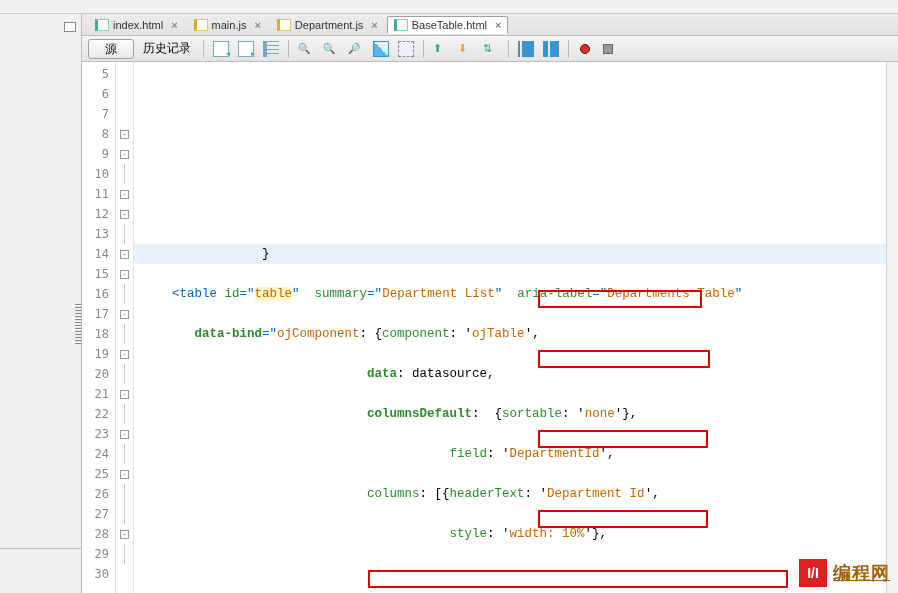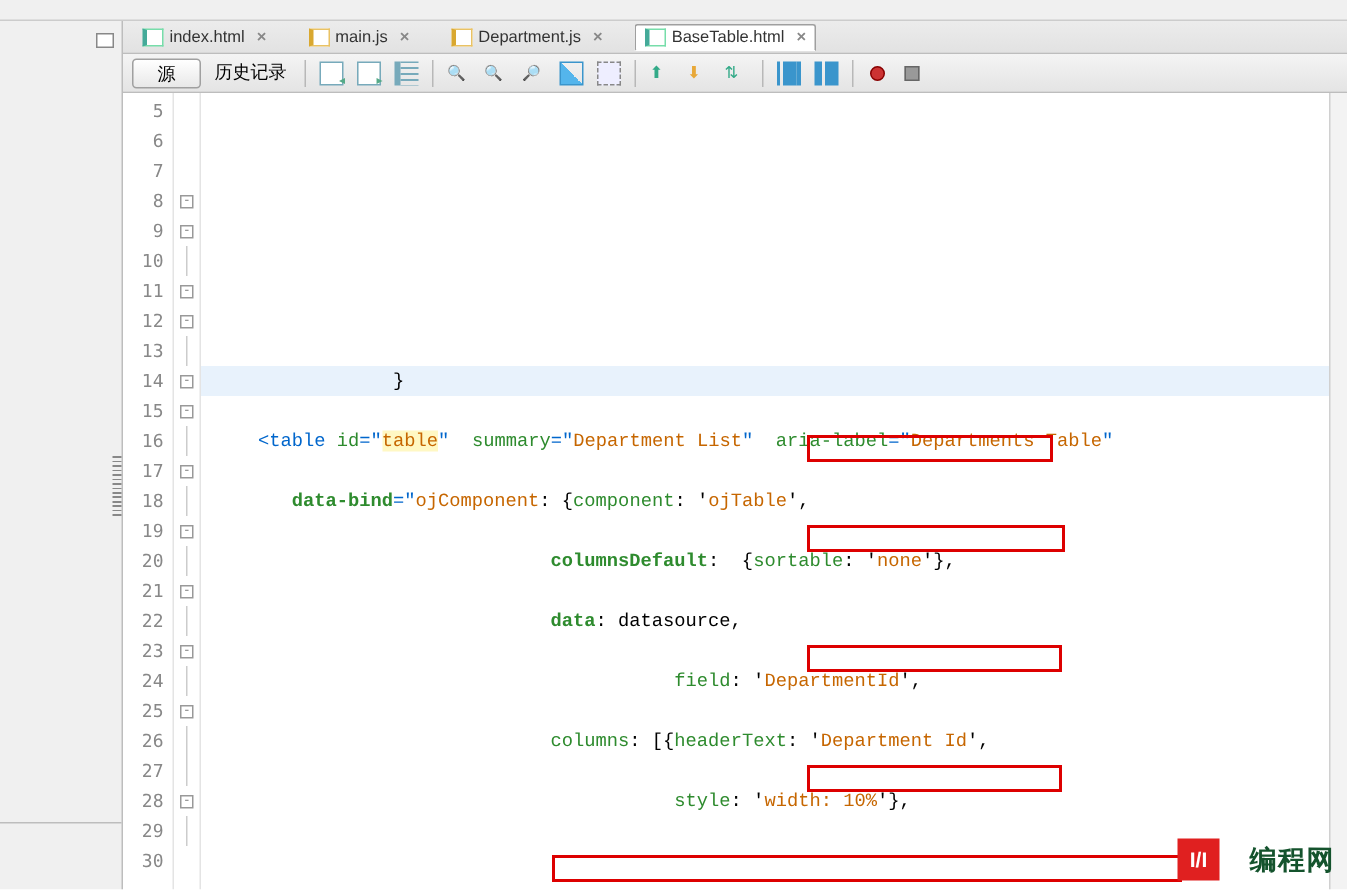--- a/index.html
+++ b/index.html
@@ -6,21 +6,21 @@
   body { font-family: "Microsoft YaHei", Arial, sans-serif; font-size: 12px; background: #fff; width: 898px; height: 593px; overflow: hidden; position: relative; }
   
   .top-strip { height: 14px; background: #f0f0f0; border-bottom: 1px solid #ccc; }
   .left-panel { position: absolute; left: 0; top: 14px; width: 82px; height: 579px; background: #f0f0f0; border-right: 1px solid #BDBDBD; }
   .left-panel .sq { position: absolute; top: 8px; right: 5px; width: 12px; height: 10px; border: 1px solid #888; background: #fff; }
   .left-panel .handle { position: absolute; right: 0; top: 290px; width: 6px; height: 40px; background: repeating-linear-gradient(#888 0 1px, transparent 1px 3px); }
   .left-panel .bar { position:absolute; left:0; top:534px; right:0; height:1px; background:#BDBDBD;}
   
   .main { position: absolute; left: 82px; top: 14px; right: 0; bottom: 0; background: #fff; }
   
-  .tabbar { height: 22px; background: linear-gradient(#ececec,#e2e2e2); border-bottom: 1px solid #BDBDBD; display: flex; align-items: center; padding-left: 6px; gap: 14px; }
+  .tabbar { height: 22px; background: linear-gradient(#ececec,#e2e2e2); border-bottom: 1px solid #BDBDBD; display: flex; align-items: center; padding-left: 6px; gap: 2px; }
   .tab { display: flex; align-items: center; gap: 4px; padding: 2px 6px; font-size: 11px; color: #333; border:1px solid transparent; border-radius:2px 2px 0 0;}
   .tab.active { background:#fff; border:1px solid #9f9f9f; border-bottom:1px solid #fff; margin-bottom:-1px;}
   .tab-ico { width: 14px; height: 12px; display:inline-block; }
   .ico-html { background: linear-gradient(#fff,#fff); border:1px solid #7da; border-left:3px solid #4a9;}
   .ico-js { background:#fff; border:1px solid #e9c264; border-left:3px solid #d9a830;}
   .tab-close { color: #888; font-weight:bold; margin-left:4px; font-size:11px;}
   
   .toolbar { height: 26px; background: linear-gradient(#f4f4f4,#e4e4e4); border-bottom: 1px solid #BDBDBD; display: flex; align-items: center; padding: 0 6px; gap: 3px; }
   .tbtn { height: 20px; min-width: 20px; display:flex; align-items:center; justify-content:center; border:1px solid transparent; border-radius:2px; padding:0 2px;}
   .src-btn { border:1px solid #A0A0A0; background:linear-gradient(#fff,#e8e8e8); border-radius:3px; padding:1px 16px; font-size:12px; height:20px;}
@@ -59,23 +59,23 @@
   
   .redbox { position:absolute; border:2px solid #d00; z-index:2; pointer-events:none;}
   .rb1{ left:404px; top:228px; width:164px; height:18px;}
   .rb2{ left:404px; top:288px; width:172px; height:18px;}
   .rb3{ left:404px; top:368px; width:170px; height:18px;}
   .rb4{ left:404px; top:448px; width:170px; height:18px;}
   .rb5{ left:234px; top:508px; width:420px; height:18px;}
 
   .overview { position:absolute; right:0; top:48px; width:12px; bottom:0; background:#f3f3f3; border-left:1px solid #d0d0d0;}
   
-  .logo { position:absolute; right:8px; bottom:6px; display:flex; align-items:center; gap:20px; z-index:10;}
+  .logo { position:absolute; right:8px; bottom:6px; display:flex; align-items:center; gap:6px; z-index:10;}
   .logo-sq { width:28px; height:28px; background:#e02020; display:flex;align-items:center;justify-content:center;color:#fff;font-weight:bold;font-size:14px;}
-  .logo-txt { font-size:18px; font-weight:bold; color:#14532d; letter-spacing:1px;}
+  .logo-txt { font-size:18px; font-weight:bold; color:#a16207; letter-spacing:1px;text-decoration:underline;}
 </style>
 </head>
 <body>
 
 <div class="top-strip"></div>
 
 <div class="left-panel">
   <div class="sq"></div>
   <div class="handle"></div>
   <div class="bar"></div>
@@ -222,22 +222,22 @@
       <div class="hl-line" style="top:182px;"></div>
       <div class="redbox rb1"></div>
       <div class="redbox rb2"></div>
       <div class="redbox rb3"></div>
       <div class="redbox rb4"></div>
       <div class="redbox rb5"></div>
 <div class="ln"></div>
 <div class="ln">        <span class="txt">        }</span></div>
 <div class="ln">    <span class="tag">&lt;table </span><span class="attrn">id</span><span class="tag">="</span><span class="strb">table</span><span class="tag">"  </span><span class="attrn">summary</span><span class="tag">="</span><span class="str">Department List</span><span class="tag">"  </span><span class="attrn">aria-label</span><span class="tag">="</span><span class="str">Departments Table</span><span class="tag">"</span></div>
 <div class="ln"><span>       </span><span class="attr b">data-bind</span><span class="tag">="</span><span class="str">ojComponent</span><span class="txt">: {</span><span class="kw">component</span><span class="txt">: '</span><span class="str">ojTable</span><span class="txt">',</span></div>
+<div class="ln"><span>                              </span><span class="kw b">data</span><span class="txt">: datasource,</span></div>
 <div class="ln"><span>                              </span><span class="kw b">columnsDefault</span><span class="txt">:  {</span><span class="kw">sortable</span><span class="txt">: '</span><span class="str">none</span><span class="txt">'},</span></div>
-<div class="ln"><span>                              </span><span class="kw b">data</span><span class="txt">: datasource,</span></div>
 <div class="ln"><span>                                         </span><span class="kw">field</span><span class="txt">: '</span><span class="str">DepartmentId</span><span class="txt">',</span></div>
 <div class="ln"><span>                              </span><span class="kw">columns</span><span class="txt">: [{</span><span class="kw">headerText</span><span class="txt">: '</span><span class="str">Department Id</span><span class="txt">',</span></div>
 <div class="ln"><span>                                         </span><span class="kw">style</span><span class="txt">: '</span><span class="str">width: 10%</span><span class="txt">'},</span></div>
 
 
 
 
 
 
 

